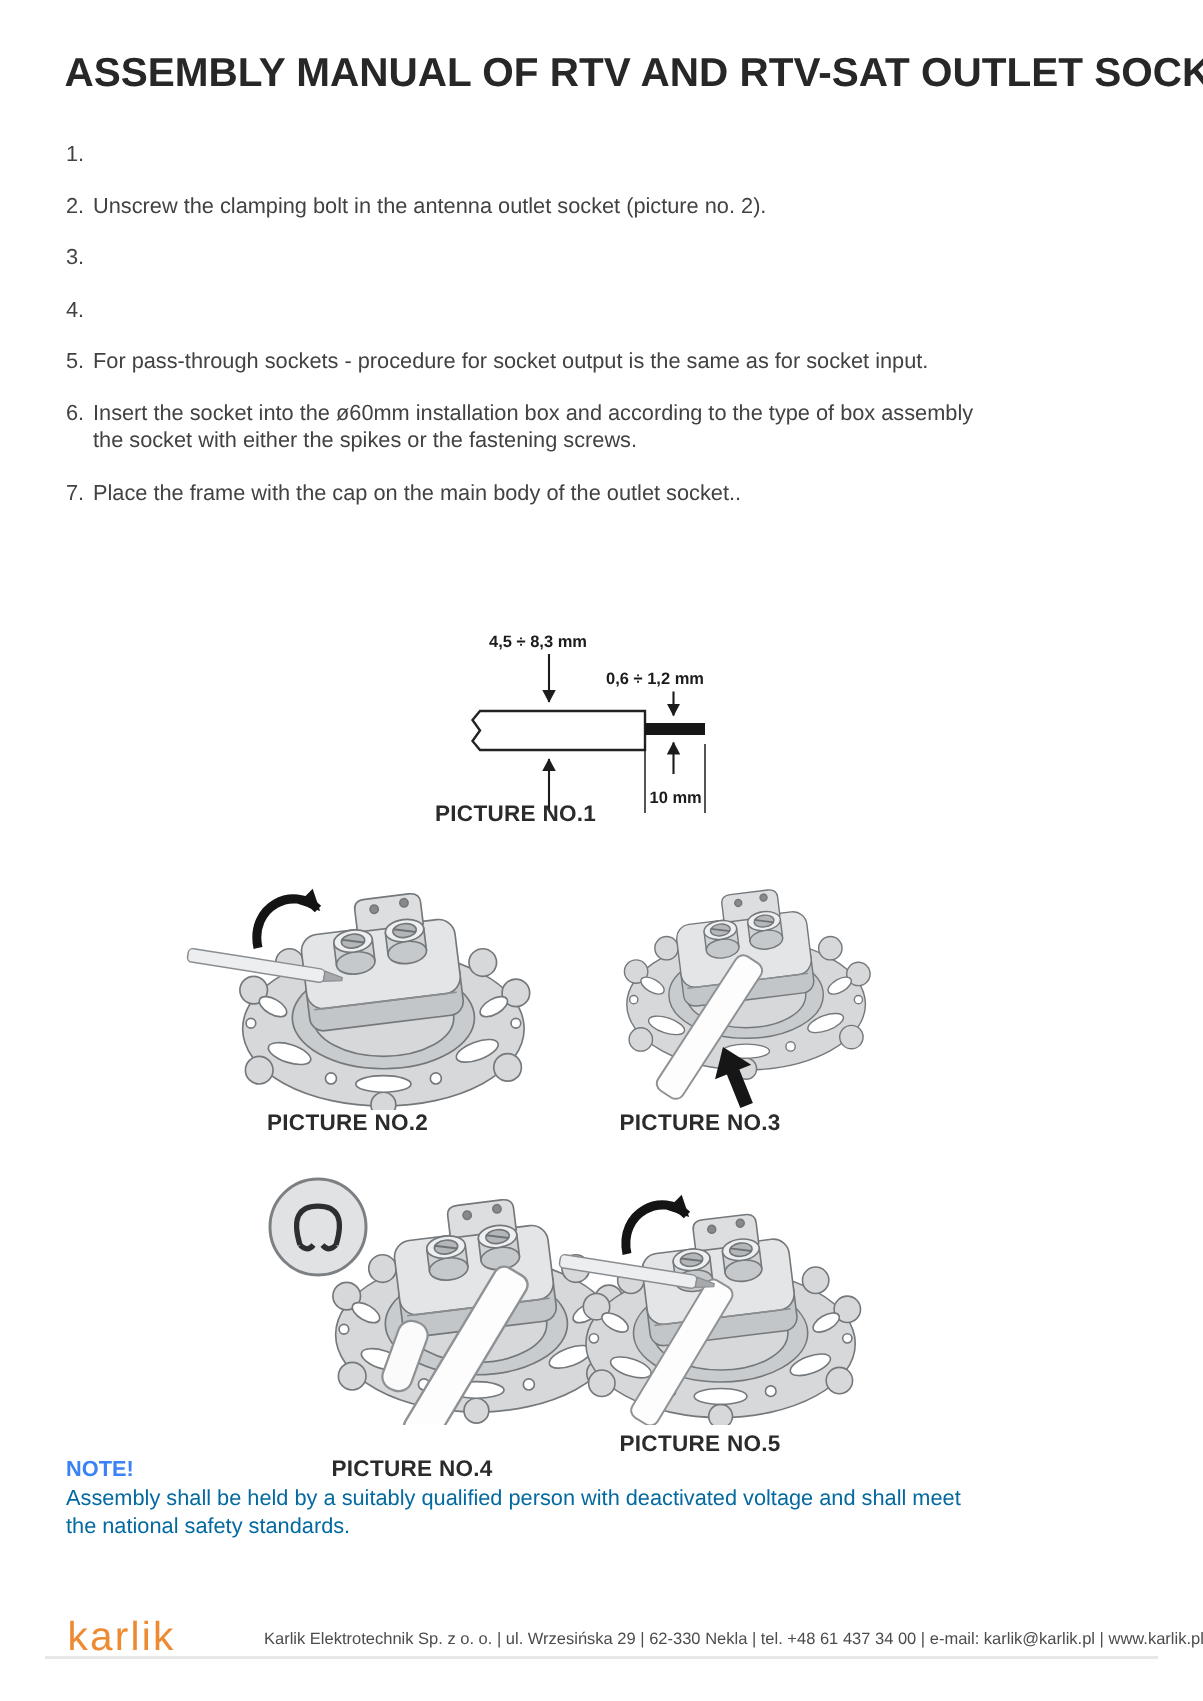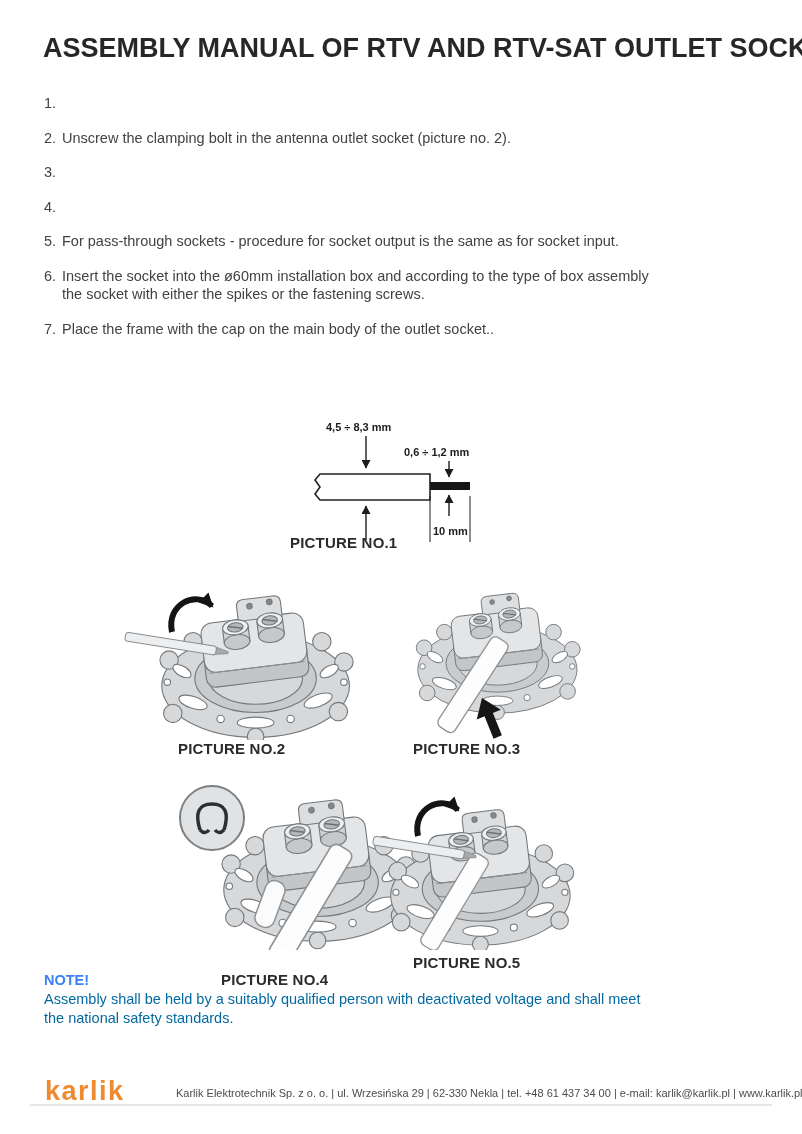--- a/index.html
+++ b/index.html
@@ -25,21 +25,21 @@
     position:absolute; font-size:15px; font-weight:bold; color:#2b2b2b;
     letter-spacing:.2px; white-space:nowrap;
   }
   .fig { position:absolute; }
   .dim { font-family:"Liberation Sans", sans-serif; font-size:11px; font-weight:bold; fill:#1c1c1c; }
   .note { position:absolute; left:44px; top:972px; width:716px; }
   .note-heading { font-size:14.5px; font-weight:bold; color:#3b82f6; }
   .note-body { font-size:14.5px; line-height:18.5px; white-space:pre-line; color:#0369a1; margin-top:2px; }
   .footer-logo {
     position:absolute; left:45px; top:1076px;
-    font-size:27px; font-weight:bold; letter-spacing:1.5px;
+    font-size:27px; font-weight:normal; letter-spacing:1.5px;
     color:#ee8a31;
   }
   .footer-info {
     position:absolute; left:176px; top:1087px; width:630px;
     font-size:11px; color:#4c4c4c; white-space:nowrap;
   }
   .footer-rule {
     position:absolute; left:30px; top:1104px; width:742px; height:2px;
     background:#e7e7e7;
   }

